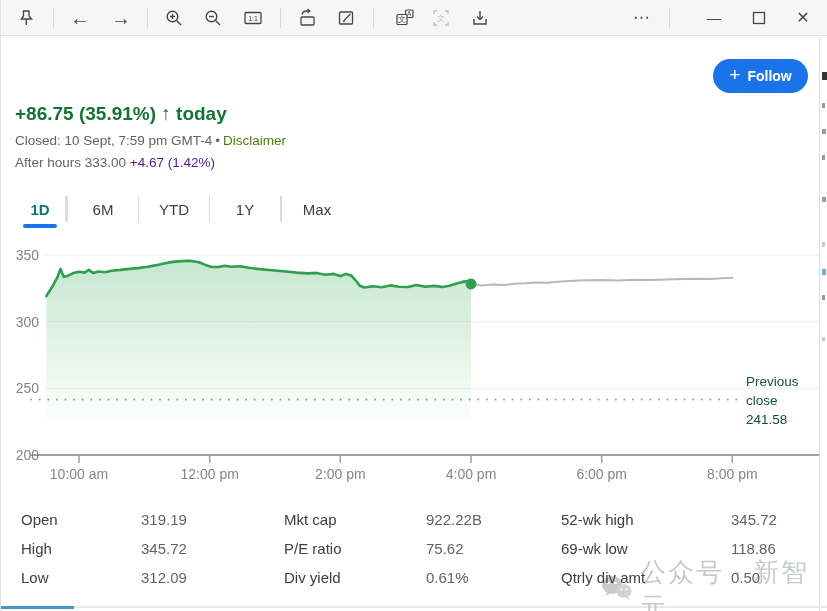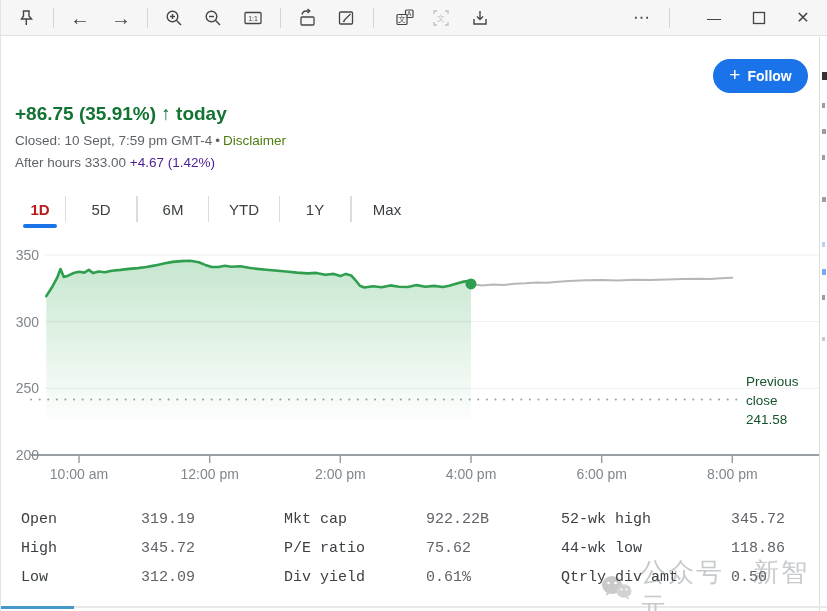--- a/index.html
+++ b/index.html
@@ -44,41 +44,41 @@
   .afterhours-line { position:absolute; left:14px; top:118px; font-size:13.5px; color:#5f6368; }
   .ah-change { color:#4c1d95; }
 
   
   .tabs { position:absolute; left:14px; top:155px; height:34px; display:flex; align-items:center; }
   .tab {
     position:relative; height:34px; display:flex; align-items:center; justify-content:center;
     font-size:15px; color:#3c4043; cursor:pointer; width:70px;
   }
   .tab.first { width:50px; }
-  .tab.active { color:#b91c1c; font-weight:bold; }
+  .tab.active { color:#0f766e; font-weight:bold; }
   .tab.active .tab-underline {
     position:absolute; left:8px; right:8px; bottom:-2px; height:4px;
     background:#1a73e8; border-radius:4px;
   }
   .tab-sep { width:1px; height:26px; background:#dadce0; }
 
   
   .chart-wrap { position:absolute; left:0; top:203px; width:818px; height:250px; }
   .prev-close-label {
     position:absolute; left:745px; top:335px; width:70px;
     font-size:13.5px; line-height:19px; color:#14532d;
   }
 
   
   .stats { position:absolute; left:0; top:468px; width:818px; }
   .stats-col { position:absolute; top:0; }
   .stats-col.c1 { left:20px;  width:250px; }
   .stats-col.c2 { left:283px; width:260px; }
   .stats-col.c3 { left:560px; width:250px; }
-  .stat-row { display:flex; height:29px; align-items:center; font-size:15px; position:relative; z-index:2;font-family:Liberation Mono, monospace; }
+  .stat-row { display:flex; height:29px; align-items:center; font-size:15px; position:relative; z-index:2; }
   .stat-label { color:#3c4043; }
   .stat-value { color:#5f6368; }
   .c1 .stat-label { width:120px; }
   .c2 .stat-label { width:142px; }
   .c3 .stat-label { width:170px; }
 
   
   .watermark {
     position:absolute; left:598px; top:518px; display:flex; align-items:center; gap:7px;
     z-index:1; pointer-events:none;
@@ -203,23 +203,20 @@
       <span>After hours 333.00</span>
       <span class="ah-change">+4.67 (1.42%)</span>
     </div>
 
     <div class="tabs">
       <div class="tab first active">
           <span>1D</span>
           <span class="tab-underline"></span>
         </div>
       <span class="tab-sep"></span>
-      <div class="tab">
-          <span>5D</span>
-        </div>
       <span class="tab-sep"></span>
       <span class="tab-sep"></span>
       <div class="tab">
           <span>6M</span>
         </div>
       <span class="tab-sep"></span>
       <div class="tab">
           <span>YTD</span>
         </div>
       <span class="tab-sep"></span>
@@ -301,21 +298,21 @@
             <span class="stat-label">Div yield</span>
             <span class="stat-value">0.61%</span>
           </div>
       </div>
       <div class="stats-col c3">
         <div class="stat-row">
             <span class="stat-label">52-wk high</span>
             <span class="stat-value">345.72</span>
           </div>
         <div class="stat-row">
-            <span class="stat-label">44-wk low</span>
+            <span class="stat-label">69-wk low</span>
             <span class="stat-value">118.86</span>
           </div>
         <div class="stat-row">
             <span class="stat-label">Qtrly div amt</span>
             <span class="stat-value">0.50</span>
           </div>
       </div>
     </div>
 
     <div class="watermark">

